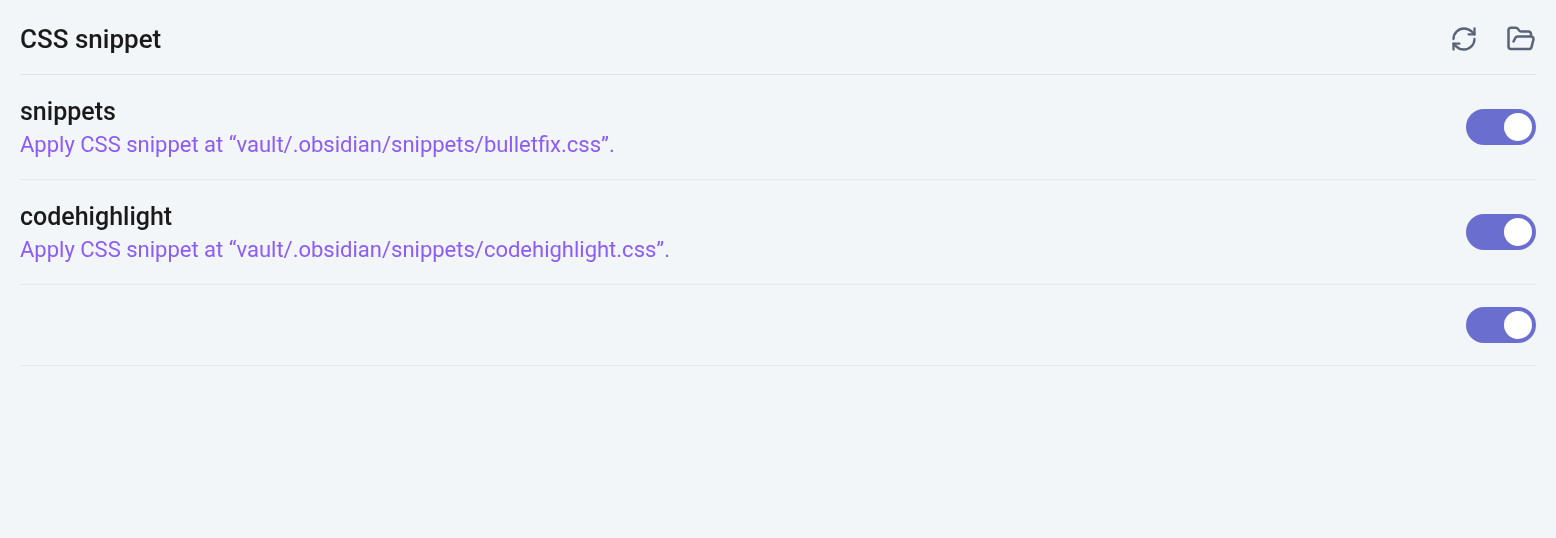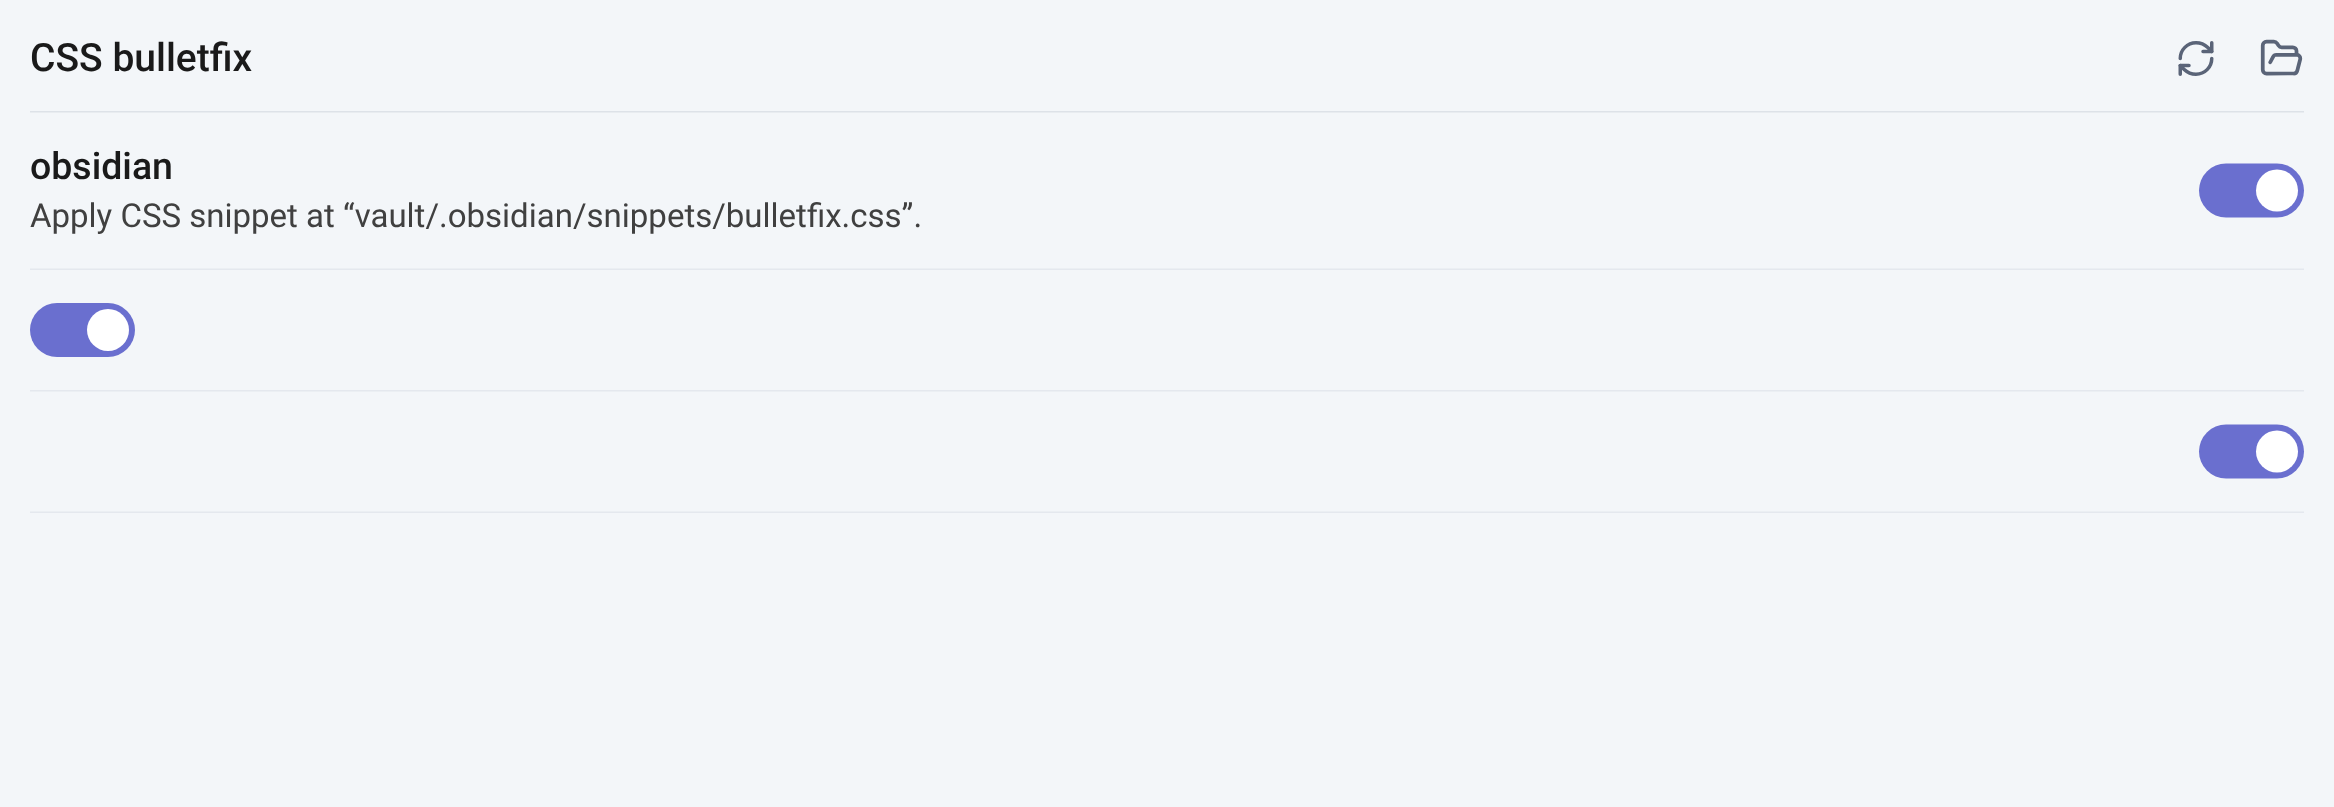--- a/index.html
+++ b/index.html
@@ -66,21 +66,21 @@
     
     .setting-name {
       font-size: 25px;
       font-weight: 500;
       color: #1a1a1a;
       margin-bottom: 6px;
     }
     
     .setting-description {
       font-size: 22px;
-      color: #404040;
+      color: #8b5cf6;
     }
     
     .toggle {
       position: relative;
       width: 70px;
       height: 36px;
       background: #6a6fcf;
       border-radius: 18px;
       cursor: pointer;
       flex-shrink: 0;
@@ -99,49 +99,53 @@
       top: 4px;
       right: 4px;
       transition: all 0.2s;
     }
   </style>
 </head>
 <body>
 
 <div class="container">
   <div class="section-header">
-    <div class="section-title">CSS bulletfix</div>
+    <div class="section-title">CSS snippet</div>
     <div class="header-actions">
       <div class="icon-button">
         <svg width="28" height="28" viewBox="0 0 24 24" fill="none" stroke="currentColor" stroke-width="2" stroke-linecap="round" stroke-linejoin="round">
           <path d="M3 12a9 9 0 0 1 9-9 9.75 9.75 0 0 1 6.74 2.74L21 8"></path>
           <path d="M21 3v5h-5"></path>
           <path d="M21 12a9 9 0 0 1-9 9 9.75 9.75 0 0 1-6.74-2.74L3 16"></path>
           <path d="M8 16H3v5"></path>
         </svg>
       </div>
       <div class="icon-button">
         <svg width="30" height="30" viewBox="0 0 24 24" fill="none" stroke="currentColor" stroke-width="2" stroke-linecap="round" stroke-linejoin="round">
           <path d="m6 14 1.5-2.9A2 2 0 0 1 9.24 10H20a2 2 0 0 1 1.94 2.5l-1.54 6a2 2 0 0 1-1.95 1.5H4a2 2 0 0 1-2-2V5a2 2 0 0 1 2-2h3.9a2 2 0 0 1 1.69.9l.81 1.2a2 2 0 0 0 1.67.9H18a2 2 0 0 1 2 2v2"></path>
         </svg>
       </div>
     </div>
   </div>
 
   <div class="setting-row">
     <div class="setting-info">
-      <div class="setting-name">obsidian</div>
+      <div class="setting-name">snippets</div>
       <div class="setting-description">Apply CSS snippet at “vault/.obsidian/snippets/bulletfix.css”.</div>
     </div>
     <div class="toggle enabled">
       <div class="toggle-knob"></div>
     </div>
   </div>
 
   <div class="setting-row">
+    <div class="setting-info">
+      <div class="setting-name">codehighlight</div>
+      <div class="setting-description">Apply CSS snippet at “vault/.obsidian/snippets/codehighlight.css”.</div>
+    </div>
     <div class="toggle enabled">
       <div class="toggle-knob"></div>
     </div>
   </div>
 
   <div class="setting-row">
     <div class="setting-info">
     </div>
     <div class="toggle enabled">
       <div class="toggle-knob"></div>

